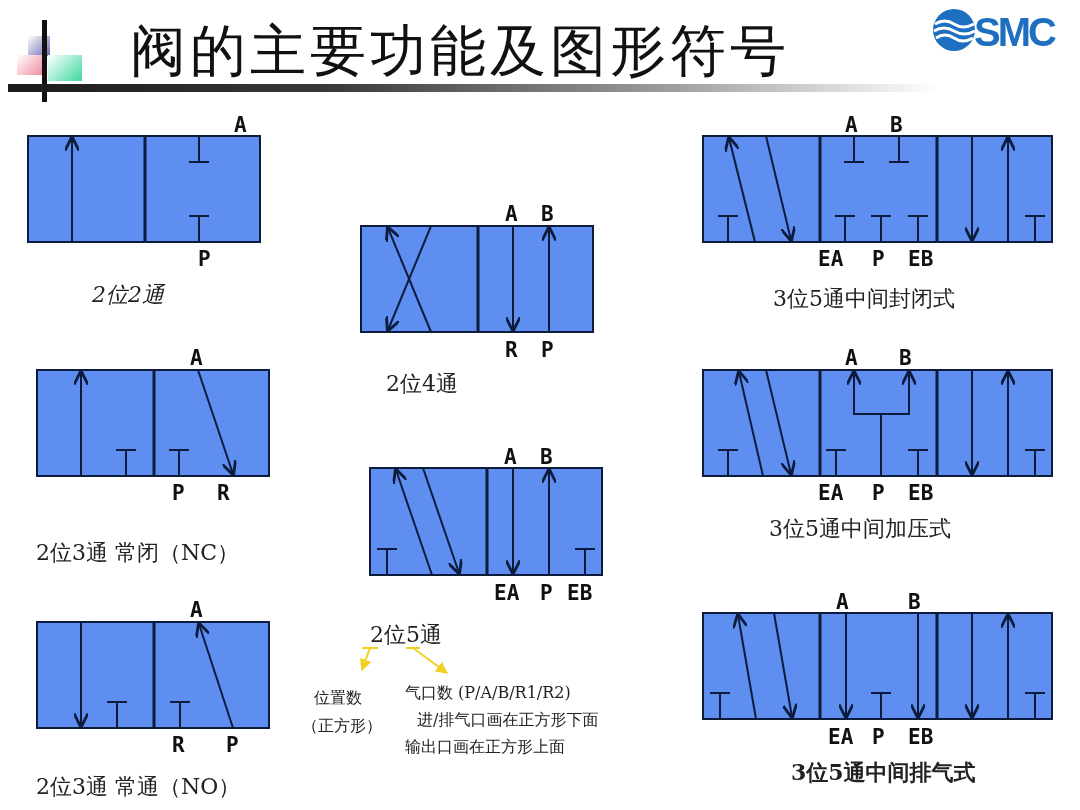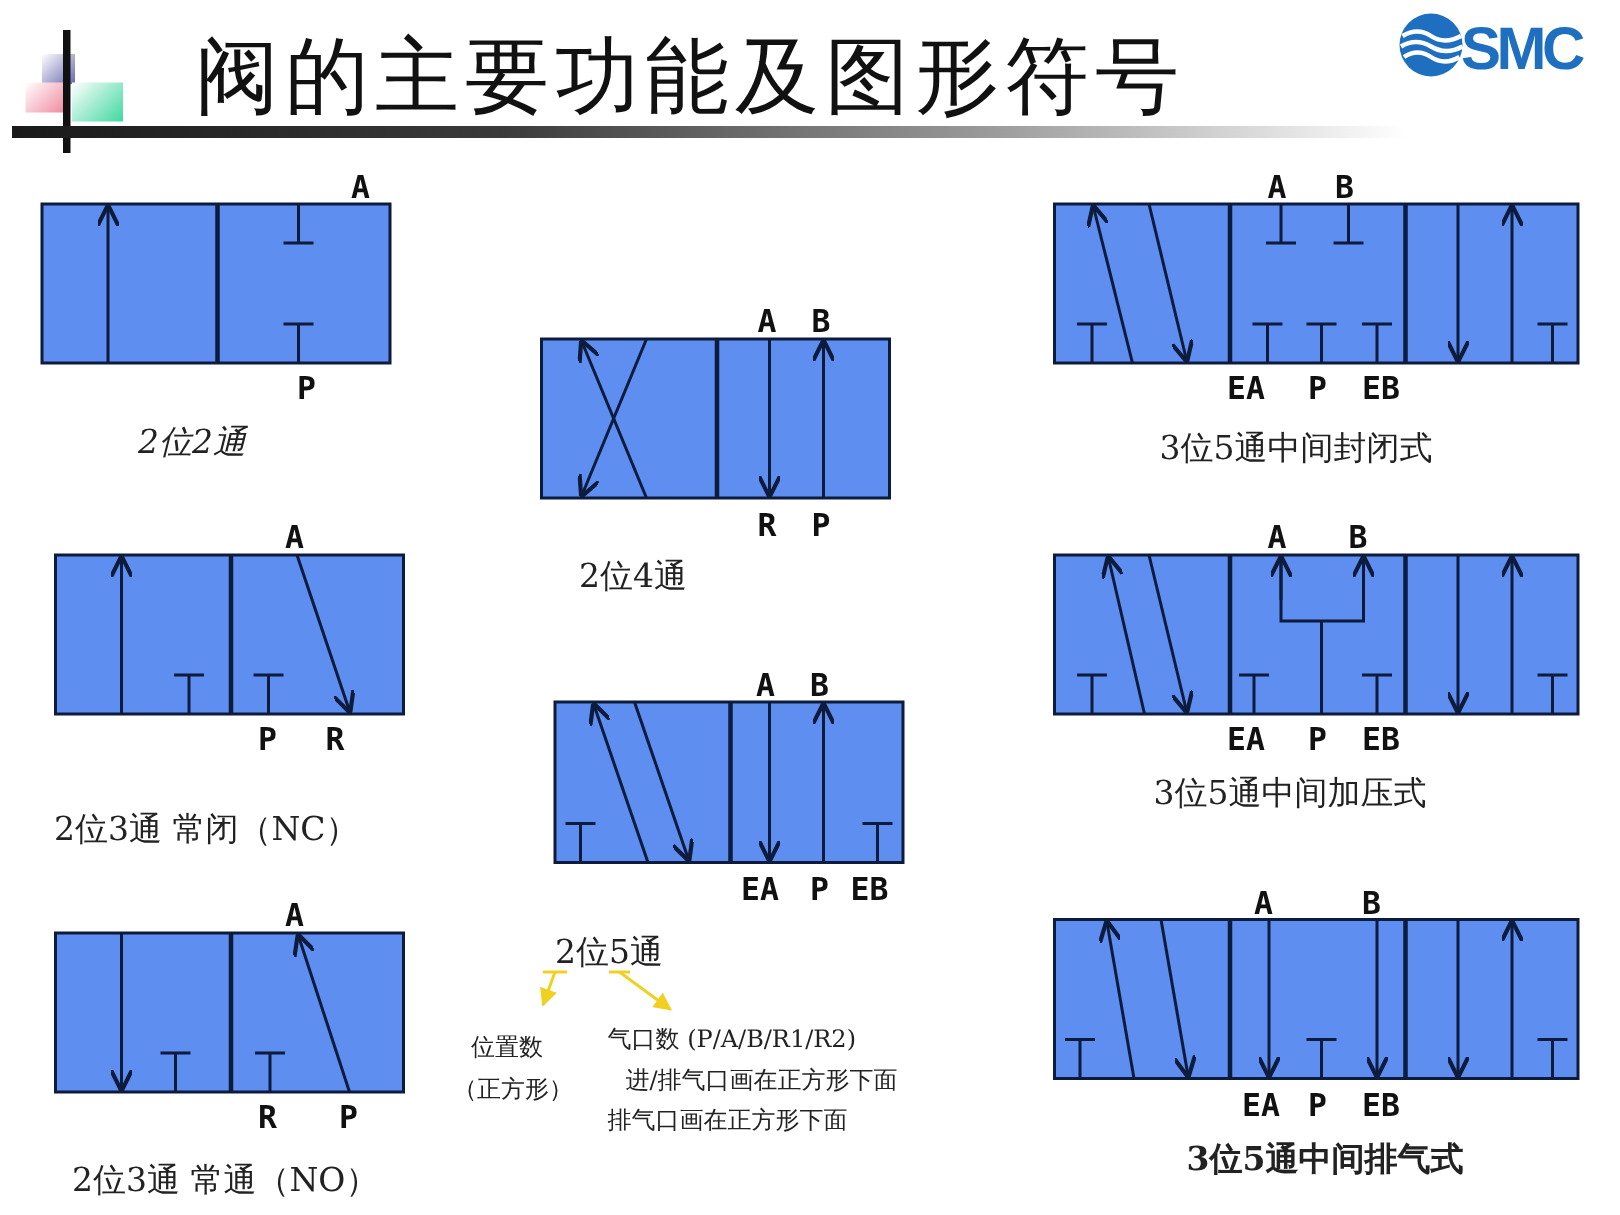--- a/index.html
+++ b/index.html
@@ -88,21 +88,21 @@
     <line x1="117" y1="728" x2="117" y2="702"></line>
       <line x1="107" y1="702" x2="127" y2="702"></line>
     <line x1="180" y1="728" x2="180" y2="702"></line>
       <line x1="170" y1="702" x2="190" y2="702"></line>
     <line x1="233" y1="728" x2="199" y2="624" marker-end="url(#ah)"></line>
   </g>
   <text class="lbl" x="190" y="617">A</text>
   <text class="lbl" x="172" y="752">R</text>
   <text class="lbl" x="226" y="752">P</text>
 </svg>
-<div class="abs caption" style="left:48px;top:772px;">2位3通 常通（NO）</div>
+<div class="abs caption" style="left:36px;top:772px;">2位3通 常通（NO）</div>
 
 <svg class="valve" style="left:0;top:0" width="1080" height="810">
   <g stroke="#0d1b3d" stroke-width="2" fill="#5e8ef0">
     <rect x="361" y="226" width="232" height="106"></rect>
     <line x1="478" y1="226" x2="478" y2="332" stroke-width="3"></line>
   </g>
   <g stroke="#0d1b3d" stroke-width="2" fill="none">
     <line x1="431" y1="332" x2="388" y2="228" marker-end="url(#ah)"></line>
     <line x1="431" y1="226" x2="388" y2="330" marker-end="url(#ah)"></line>
     <line x1="513" y1="226" x2="513" y2="330" marker-end="url(#ah)"></line>
@@ -148,21 +148,21 @@
   <defs>
     <marker id="yh" viewBox="0 0 10 10" refX="9" refY="5" markerWidth="6" markerHeight="6" orient="auto">
       <path d="M0 0 L10 5 L0 10 z" fill="#f0d020"></path>
     </marker>
   </defs>
 </svg>
 <div class="abs note" style="left:314px;top:684px;">位置数</div>
 <div class="abs note" style="left:302px;top:712px;">（正方形）</div>
 <div class="abs note" style="left:405px;top:679px;">气口数 (P/A/B/R1/R2)</div>
 <div class="abs note" style="left:405px;top:706px;margin-left:12px;">进/排气口画在正方形下面</div>
-<div class="abs note" style="left:405px;top:733px;">排气口画在正方形下面</div>
+<div class="abs note" style="left:405px;top:733px;">输出口画在正方形上面</div>
 
 <svg class="valve" style="left:0;top:0" width="1080" height="810">
   <g stroke="#0d1b3d" stroke-width="2" fill="#5e8ef0">
     <rect x="703" y="136" width="349" height="106"></rect>
     <line x1="820" y1="136" x2="820" y2="242" stroke-width="3"></line>
     <line x1="937" y1="136" x2="937" y2="242" stroke-width="3"></line>
   </g>
   <g stroke="#0d1b3d" stroke-width="2" fill="none">
     <line x1="728" y1="242" x2="728" y2="216"></line>
       <line x1="718" y1="216" x2="738" y2="216"></line>

